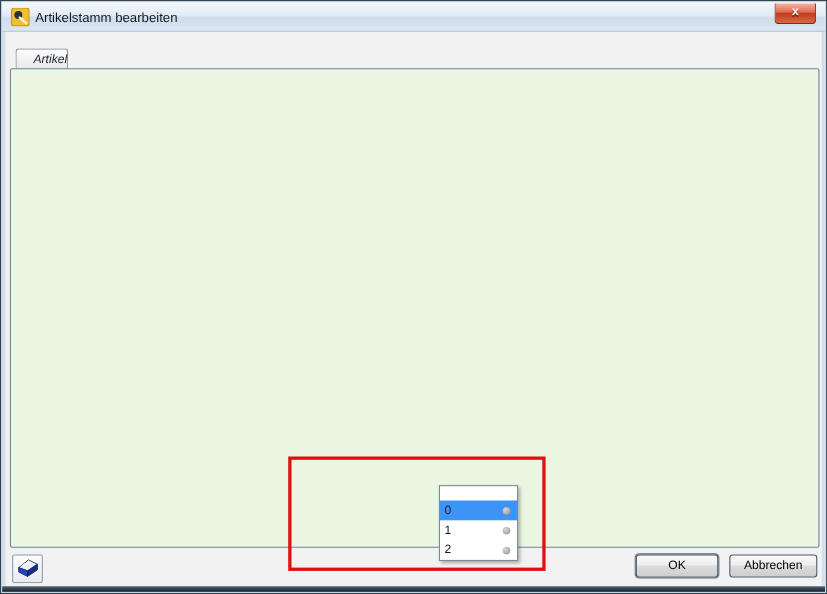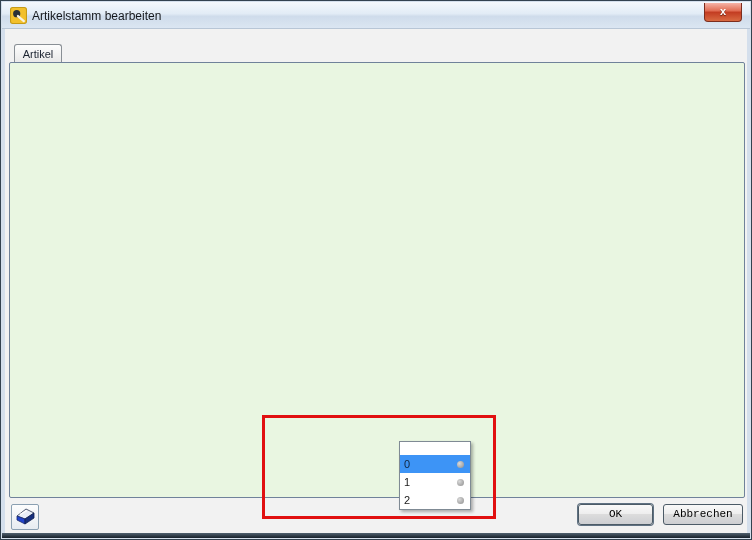--- a/index.html
+++ b/index.html
@@ -17,21 +17,21 @@
   .title-text{position:absolute;left:30px;top:7px;font-size:12px;color:#15181c;white-space:nowrap;}
   .title-icon{position:absolute;left:8px;top:5px;width:17px;height:17px;}
   .close-btn{position:absolute;top:1px;right:8px;width:38px;height:19px;
     background:linear-gradient(#f5b3a6,#e06a50 45%,#c23b21 50%,#d96a41);
     border:1px solid #7c2d1d;border-top:none;border-radius:0 0 4px 4px;
     color:#fff;font-size:11px;font-weight:bold;text-align:center;line-height:17px;
     text-shadow:0 1px 1px rgba(0,0,0,.5);cursor:pointer;}
   .client{position:absolute;left:4px;top:28px;right:4px;bottom:6px;background:#f2f2f2;}
 
   .tab{position:absolute;border:1px solid #898f95;border-bottom:none;border-radius:3px 3px 0 0;
-    font-size:11px;color:#1b2330;text-align:center;cursor:pointer;white-space:nowrap;}
+    font-size:11px;color:#1b2330;text-align:right;cursor:pointer;white-space:nowrap;font-style:italic;}
   .tab.inactive{left:13px;top:43px;width:48px;height:19px;line-height:19px;
     background:linear-gradient(#fdfdfd,#e8e8e8);z-index:1;}
   .tab.active{left:60px;top:39px;width:69px;height:24px;line-height:22px;
     background:#ffffff;z-index:3;}
 
   .panel{position:absolute;left:8px;top:61px;width:736px;height:436px;
     background:#e9f6e1;border:1px solid #70829a;border-radius:2px;z-index:2;}
 
   .fs{position:absolute;border:1px solid #474747;border-radius:6px;}
   .fs-legend{position:absolute;top:-8px;left:11px;background:#e9f6e1;padding:0 4px;
@@ -50,21 +50,21 @@
   .dd-row{position:relative;height:18px;font-size:11px;color:#1a1a1a;line-height:18px;
     padding-left:4px;cursor:pointer;}
   .dd-row.blank{height:13px;}
   .dd-row.hl{background:#3d94f6;color:#10253f;}
   .dot{position:absolute;right:6px;top:6px;width:7px;height:7px;border-radius:50%;
     background:radial-gradient(circle at 35% 35%, #d9d9d9, #8d8d8d);}
 
   .annotation{position:absolute;left:261px;top:414px;width:234px;height:104px;
     border:3px solid #e11010;z-index:60;pointer-events:none;}
 
-  .btn{position:absolute;height:21px;font-family:Liberation Mono, monospace;font-size:11px;color:#000;
+  .btn{position:absolute;height:21px;font-family:Liberation Sans, sans-serif;font-size:11px;color:#000;
     background:linear-gradient(#f9f9f9,#eeeeee 45%,#dcdcdc 50%,#cdced2);
     border:1px solid #4c5b67;border-radius:3px;text-align:center;line-height:19px;cursor:pointer;}
   .btn.ok{left:577px;top:503px;width:75px;box-shadow:0 0 0 1px #5f7182;}
   .btn.cancel{left:662px;top:503px;width:80px;}
   .tool-btn{position:absolute;left:10px;top:503px;width:28px;height:26px;
     background:linear-gradient(#fdfdfd,#e7ecf1);border:1px solid #8ba0b2;border-radius:2px;cursor:pointer;}
   svg{display:block;}
 </style>
 </head>
 <body>

